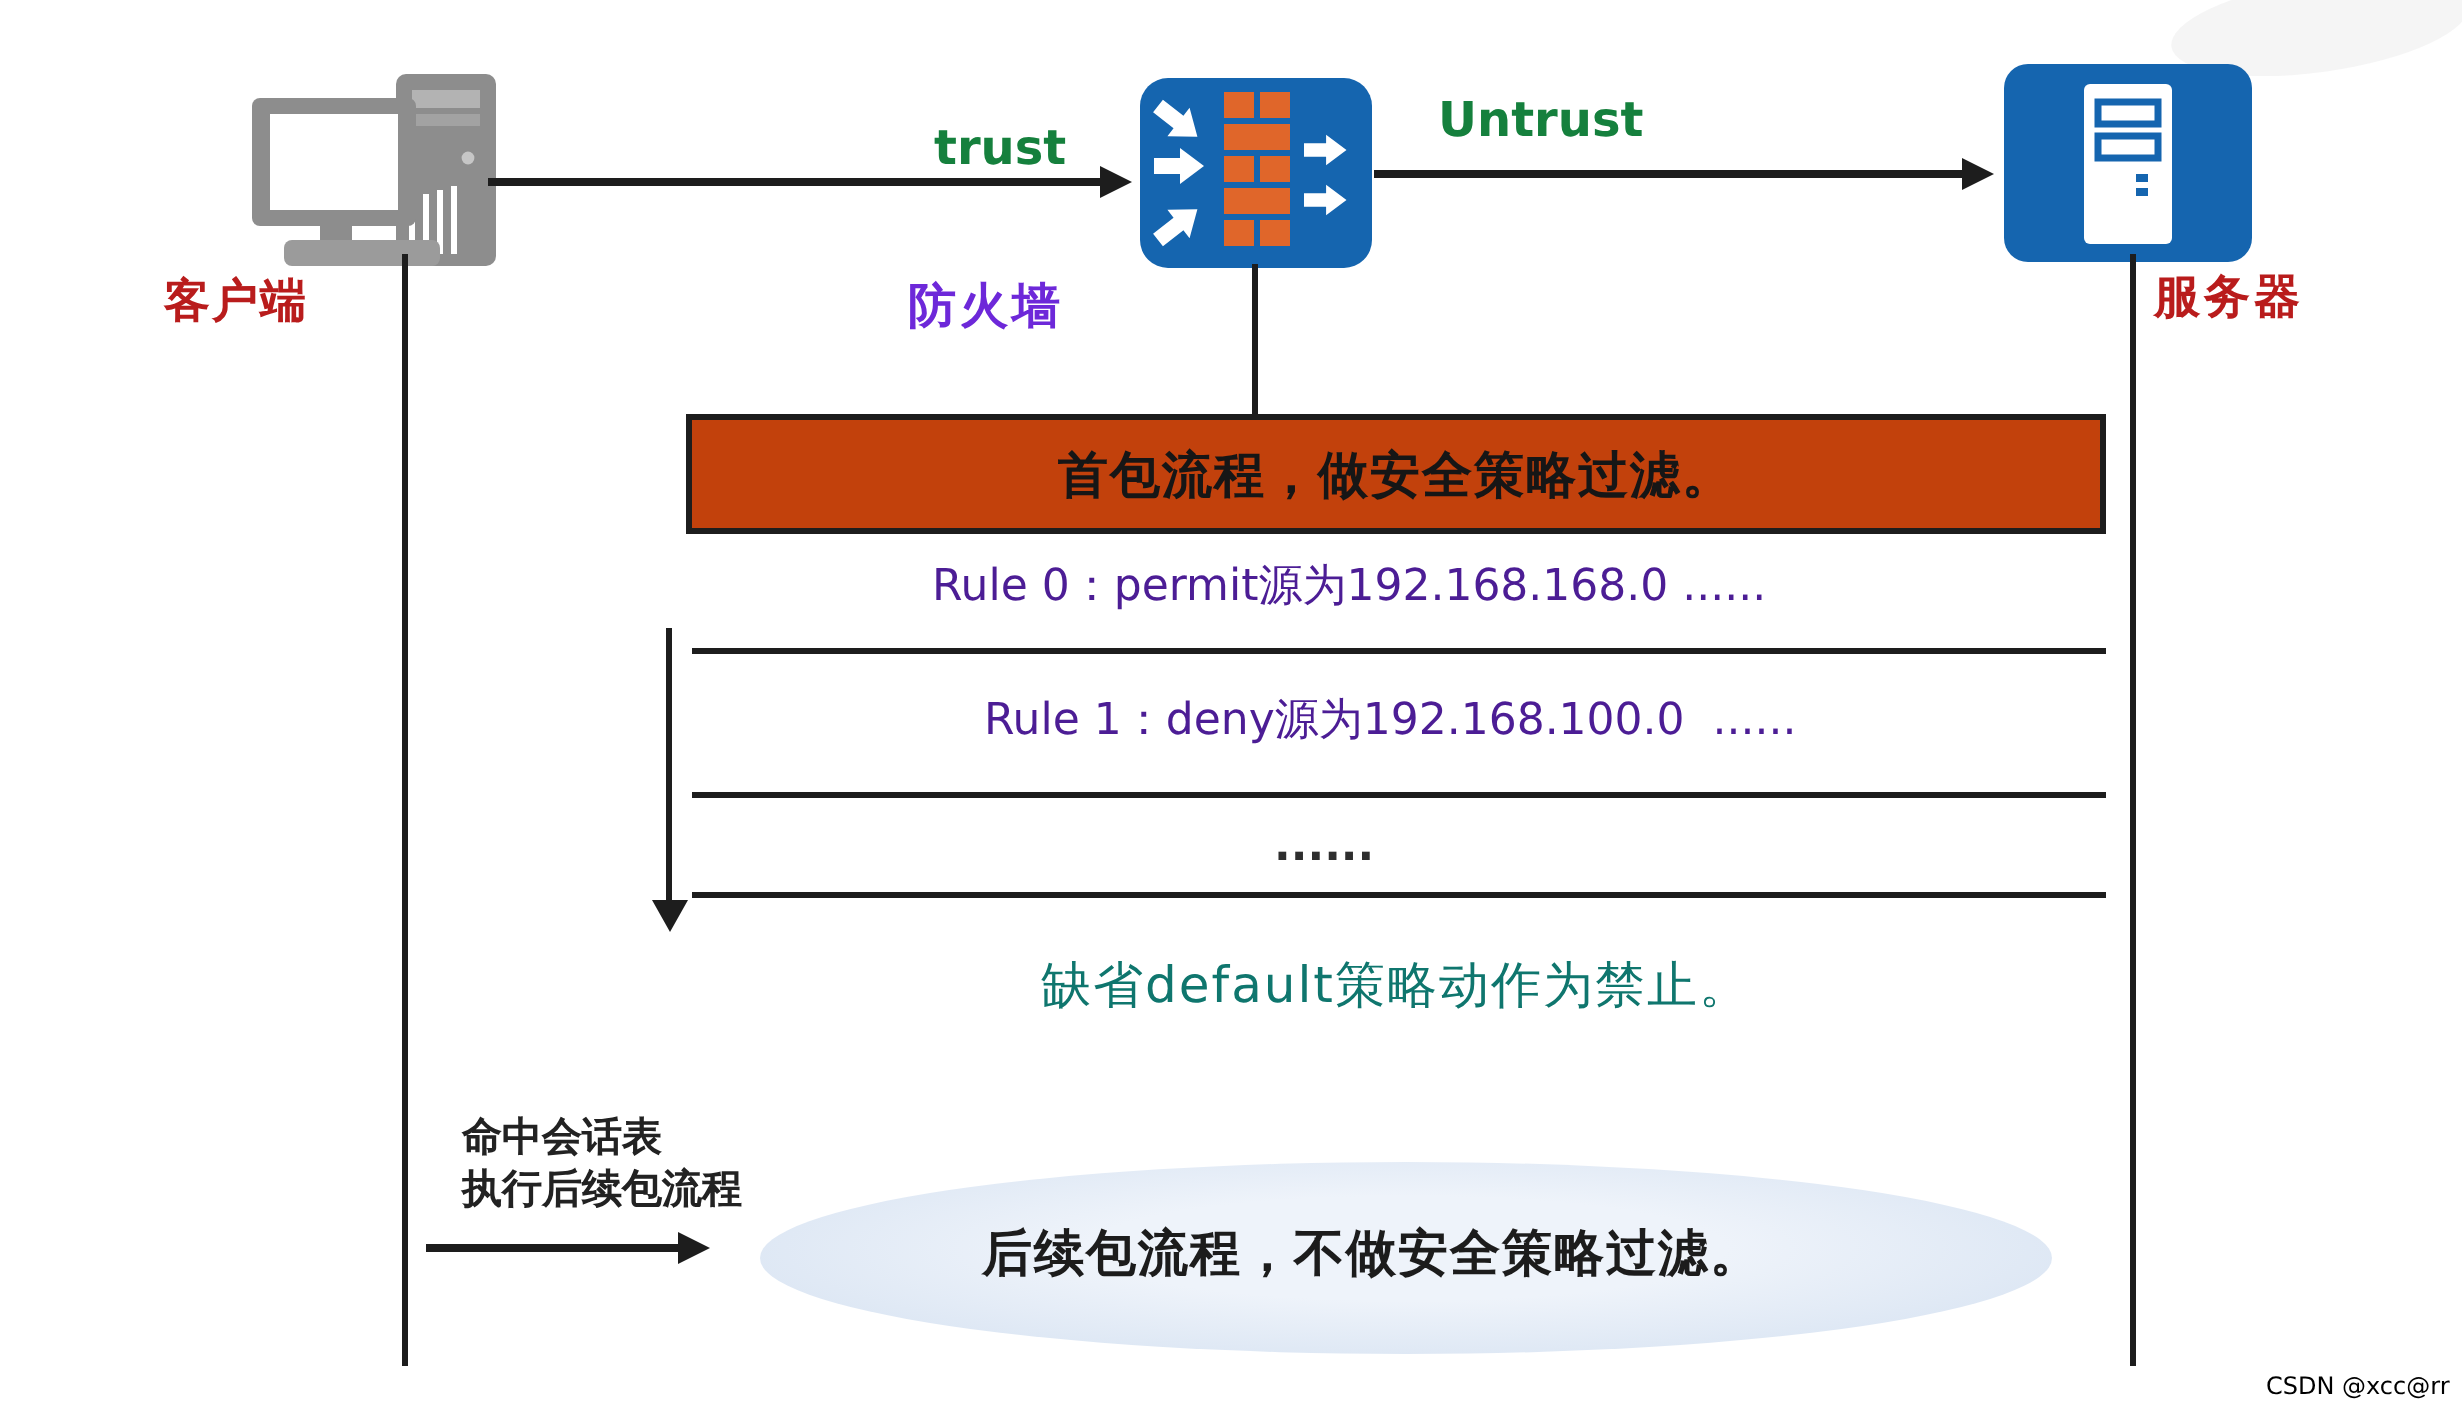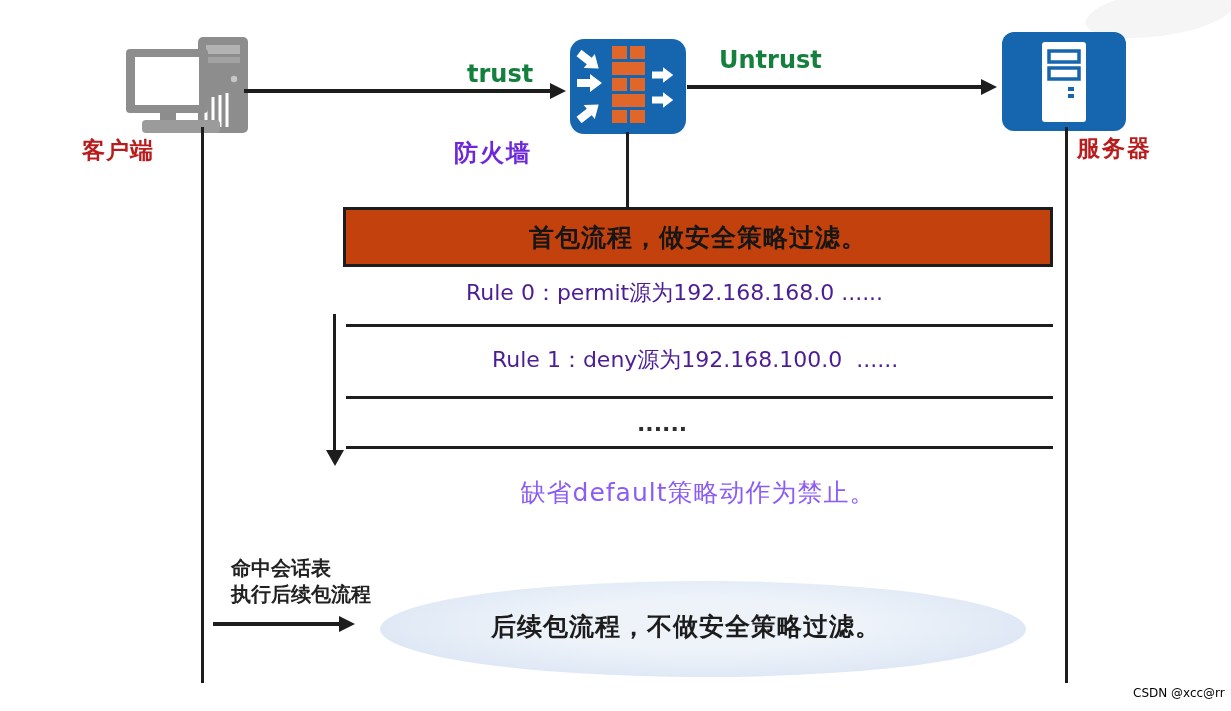--- a/index.html
+++ b/index.html
@@ -25,21 +25,21 @@
   .zone-label{position:absolute;font-size:24px;color:#15803d;font-weight:bold;}
   .policy-box{
     position:absolute;left:343px;top:207px;width:704px;height:54px;
     border:3px solid #1d1d1d;background:#c2410c;
     display:flex;align-items:center;justify-content:center;text-align:right;
   }
   .policy-box-title{font-size:25px;font-weight:700;color:#161616;letter-spacing:1px;}
   .rule-text{position:absolute;font-size:22px;color:#4c1d95;white-space:pre;}
   .dots-text{position:absolute;font-size:22px;font-weight:600;color:#2e2e2e;}
   .default-text{position:absolute;left:343px;top:476px;width:710px;text-align:center;
-    font-size:25px;color:#8b5cf6;letter-spacing:1px;}
+    font-size:25px;color:#0f766e;letter-spacing:1px;}
   .side-note{position:absolute;font-size:20px;font-weight:700;color:#222;line-height:26px;white-space:pre-line;}
   .flow-ellipse{
     position:absolute;left:380px;top:581px;width:646px;height:96px;border-radius:50%;
     background:radial-gradient(ellipse at 50% 45%, #eef3fa 35%, #dde7f4 75%, #d7e2f1 100%);
     display:flex;align-items:center;justify-content:center;
   }
   .flow-ellipse-text{font-size:25px;font-weight:700;color:#1c1c1c;letter-spacing:1px;padding:0 34px 6px 0;}
   .watermark{position:absolute;left:736px;top:649px;font-size:21px;font-weight:600;
     color:rgba(158,175,201,0.62);letter-spacing:0.5px;}
   .credit{position:absolute;left:1133px;top:686px;font-size:12px;color:#000000;}

